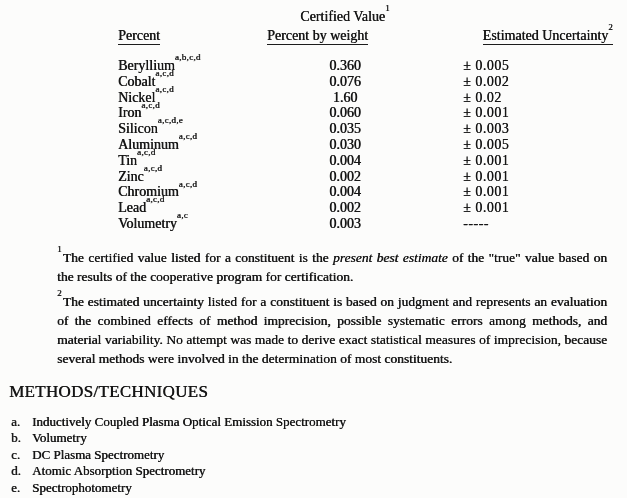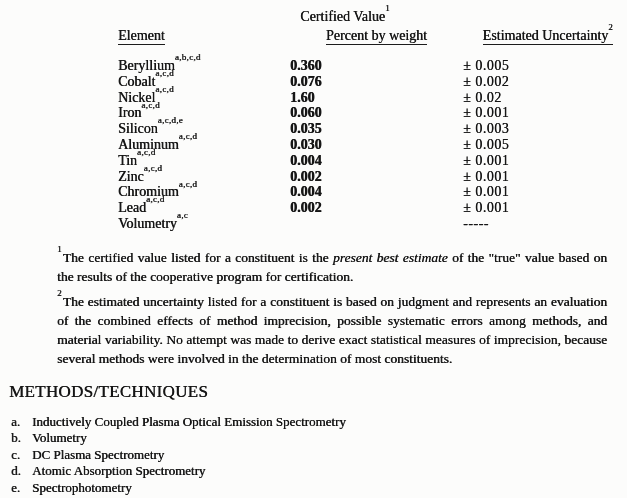--- a/index.html
+++ b/index.html
@@ -13,28 +13,28 @@
     position: relative;
     width: 627px; height: 498px;
     background: #fcfcfb;
     overflow: hidden;
     text-shadow: 0.4px 0 0 currentColor; 
   }
   
   .tbl { position: absolute; inset: 0; font-size: 14px; }
   .hdr-cert { position: absolute; top: 9px;  left: 265px; width: 160px; text-align: center; white-space: nowrap; }
   .hdr-el   { position: absolute; top: 28px; left: 118px; white-space: nowrap; }
-  .hdr-pct  { position: absolute; top: 28px; left: 267px; width: 160px; text-align: right; white-space: nowrap; }
+  .hdr-pct  { position: absolute; top: 28px; left: 267px; width: 160px; text-align: left; white-space: nowrap; }
   .hdr-unc  { position: absolute; top: 28px; left: 453px; width: 160px; text-align: right; white-space: nowrap; }
   .ul { border-bottom: 1.4px solid #1c1c1c; padding-bottom: 1px; }
   sup.s { font-size: 9px; line-height: 0; position: relative; top: -0.45em; letter-spacing: 0.3px; }
   .rows { position: absolute; top: 58px; left: 0; right: 8px; }
   .row { position: relative; height: 15.8px; }
   .c-el  { position: absolute; left: 118px; white-space: nowrap; }
-  .c-val { position: absolute; left: 290px; width: 110px; text-align: left; font-weight: bold; }
+  .c-val { position: absolute; left: 290px; width: 110px; text-align: center; }
   .c-unc { position: absolute; left: 463px; width: 140px; text-align: left; letter-spacing: 0.5px; }
   
   .fn {
     position: absolute; left: 57px; width: 550px;
     font-size: 13.5px; line-height: 19px; text-align: justify; margin: 0;
   }
   .fn1 { top: 248px; }
   .fn2 { top: 292px; }
   .fn sup.s { margin-right: 1px; }
   .it { font-style: italic; }
@@ -46,21 +46,21 @@
 </style>
 </head>
 <body>
 
 <div class="page">
 
   <div class="tbl">
 
     <div class="hdr-cert"><span>Certified Value</span><sup class="s">1</sup></div>
 
-    <div class="hdr-el"><span class="ul">Element</span></div>
+    <div class="hdr-el"><span class="ul">Percent</span></div>
 
     <div class="hdr-pct"><span class="ul">Percent by weight</span></div>
 
     <div class="hdr-unc"><span class="ul"><span>Estimated Uncertainty</span><sup class="s">2</sup></span></div>
 
     <div class="rows">
       <div class="row">
           <span class="c-el"><span>Beryllium</span><sup class="s">a,b,c,d</sup></span>
           <span class="c-val">0.360</span>
           <span class="c-unc">± 0.005</span>
@@ -105,20 +105,21 @@
           <span class="c-val">0.004</span>
           <span class="c-unc">± 0.001</span>
         </div>
       <div class="row">
           <span class="c-el"><span>Lead</span><sup class="s">a,c,d</sup></span>
           <span class="c-val">0.002</span>
           <span class="c-unc">± 0.001</span>
         </div>
       <div class="row">
           <span class="c-el"><span>Volumetry</span><sup class="s">a,c</sup></span>
+          <span class="c-val">0.003</span>
           <span class="c-unc">-----</span>
         </div>
     </div>
   </div>
 
   <p class="fn fn1"><sup class="s">1</sup><span>The certified value listed for a constituent is the </span><span class="it">present best estimate</span><span> of the "true" value based on the results of the cooperative program for certification.</span></p>
 
   <p class="fn fn2"><sup class="s">2</sup><span>The estimated uncertainty listed for a constituent is based on judgment and represents an evaluation of the combined effects of method imprecision, possible systematic errors among methods, and material variability.  No attempt was made to derive exact statistical measures of imprecision, because several methods were involved in the determination of most constituents.</span></p>
 
   <div class="m-title">METHODS/TECHNIQUES</div>

